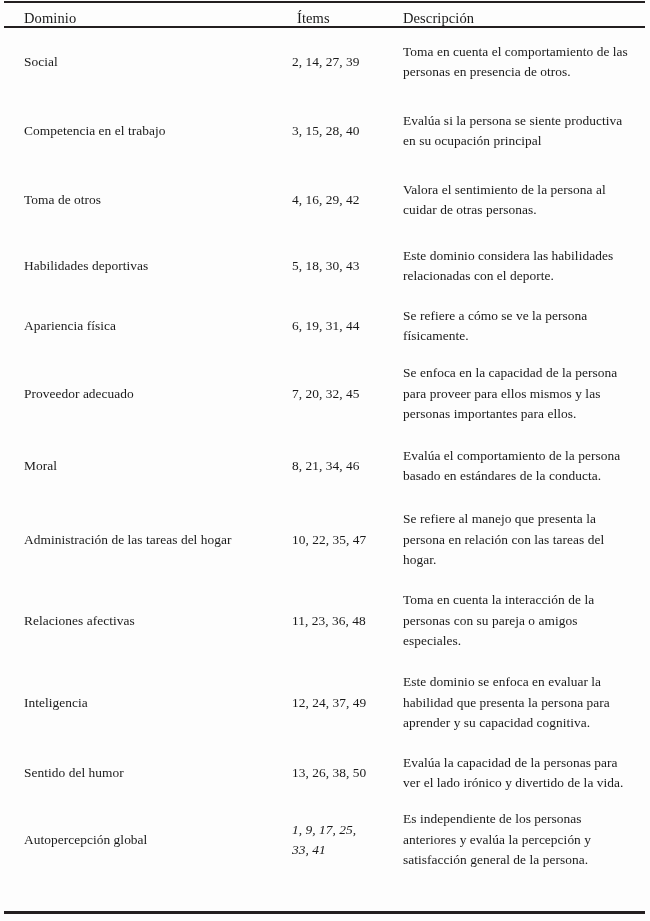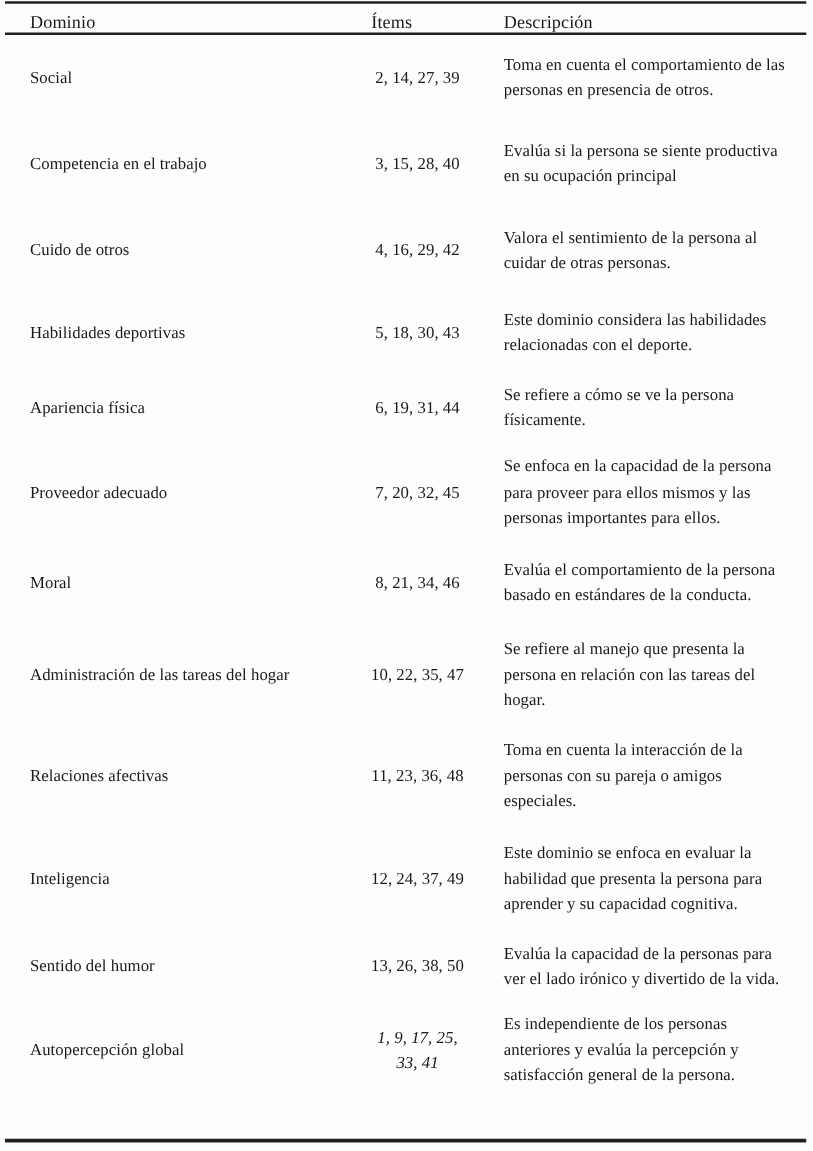--- a/index.html
+++ b/index.html
@@ -77,21 +77,21 @@
     font-family: Liberation Serif, serif;
   }
   td.items {
     vertical-align: middle;
     text-align: left;
     padding-right: 10px;
     padding-left: 4px;
   }
   td.items .itemblock {
     display: inline-block;
-    text-align: center;
+    text-align: left;
     width: 84px;
   }
   td.items.wrapped .itemblock { white-space: normal; font-style: italic; }
   td.desc {
     vertical-align: middle;
     padding-left: 9px;
     padding-right: 6px;
   }
   td.desc .line { display: block; white-space: nowrap; }
 
@@ -131,21 +131,21 @@
         </tr>
         <tr style="height: 68px;">
           <td class="dom">Competencia en el trabajo</td>
           <td class="items"><span class="itemblock"><span>3, 15, 28, 40</span></span></td>
           <td class="desc">
             <span class="line">Evalúa si la persona se siente productiva</span>
             <span class="line">en su ocupación principal</span>
           </td>
         </tr>
         <tr style="height: 70px;">
-          <td class="dom">Cuido de otros</td>
+          <td class="dom">Toma de otros</td>
           <td class="items"><span class="itemblock"><span>4, 16, 29, 42</span></span></td>
           <td class="desc">
             <span class="line">Valora el sentimiento de la persona al</span>
             <span class="line">cuidar de otras personas.</span>
           </td>
         </tr>
         <tr style="height: 62px;">
           <td class="dom">Habilidades deportivas</td>
           <td class="items"><span class="itemblock"><span>5, 18, 30, 43</span></span></td>
           <td class="desc">

